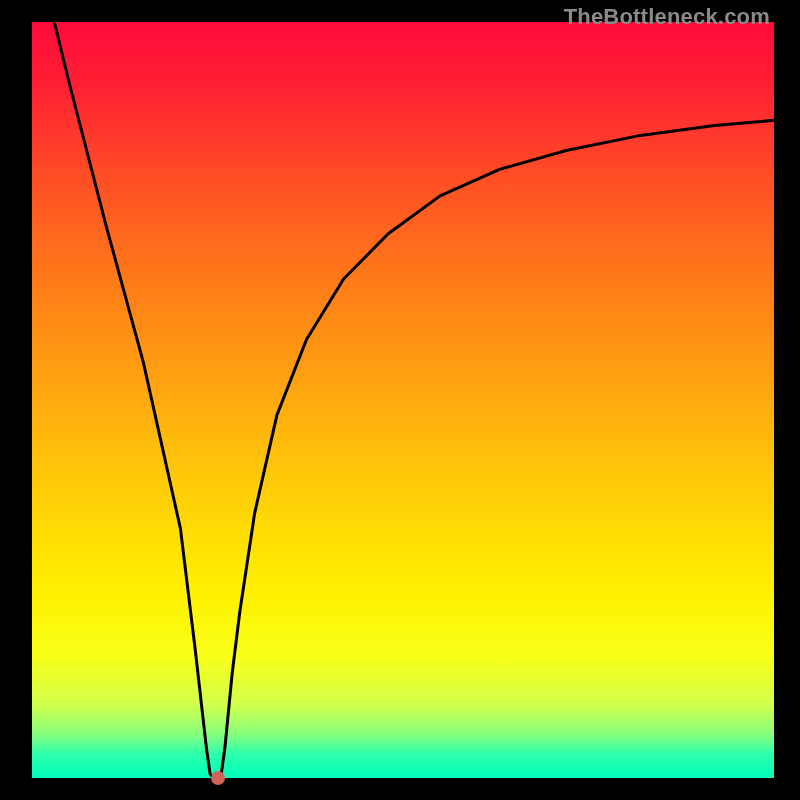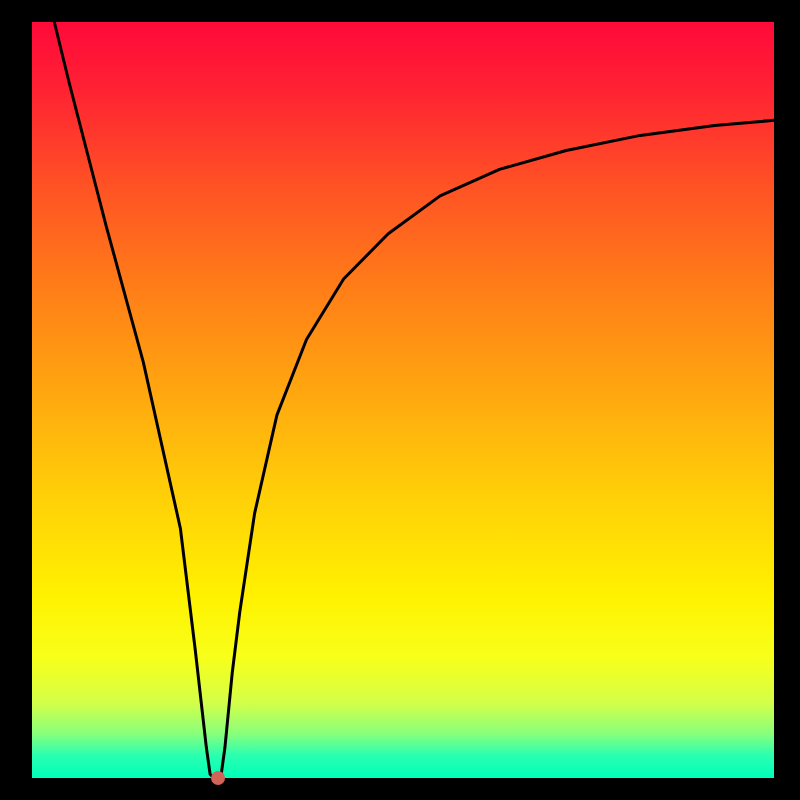--- a/index.html
+++ b/index.html
@@ -68,13 +68,14 @@
 </head>
 <body>
 
 <div class="frame">
   <div class="plot-area">
     <svg class="curve" viewBox="0 0 742 756" preserveAspectRatio="none">
       <path fill="none" stroke="#000" stroke-width="3" stroke-linejoin="round" stroke-linecap="round" d="M22.3 0.0 L37.1 60.5 L74.2 204.1 L111.3 340.2 L148.4 506.5 L163.2 627.5 L174.4 725.8 L178.1 752.2 L181.8 756.0 L185.5 756.0 L189.2 752.2 L192.9 725.8 L200.3 650.2 L207.8 589.7 L222.6 491.4 L244.9 393.1 L274.5 317.5 L311.6 257.0 L356.2 211.7 L408.1 173.9 L467.5 147.4 L534.2 128.5 L608.4 113.4 L682.6 103.6 L742.0 98.3"></path>
     </svg>
     <div class="dot" style="left: 185.5px; top: 756px;"></div>
   </div>
+  <div class="watermark">TheBottleneck.com</div>
 </div>
 
 </body></html>

